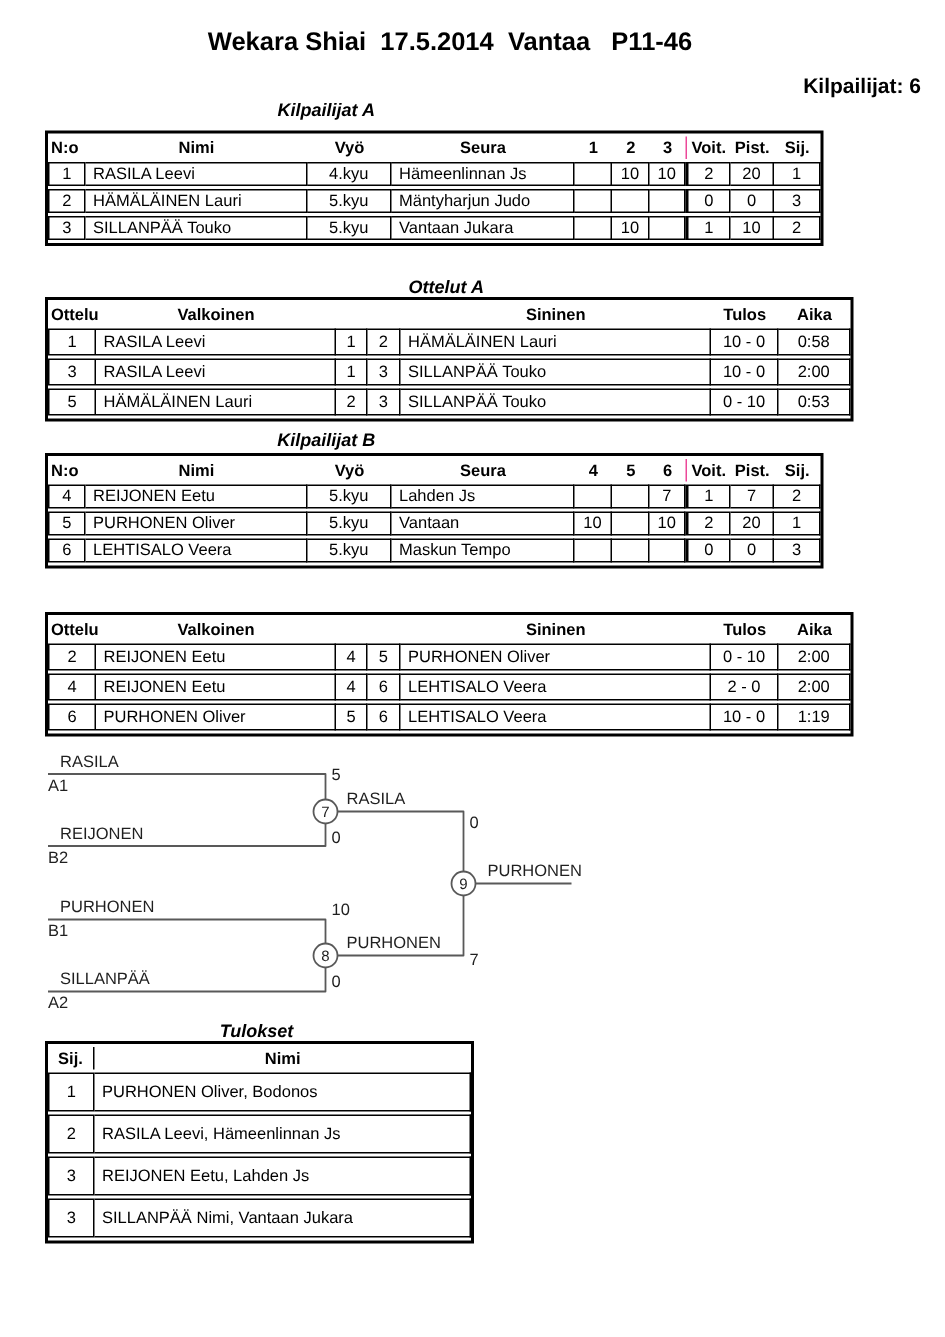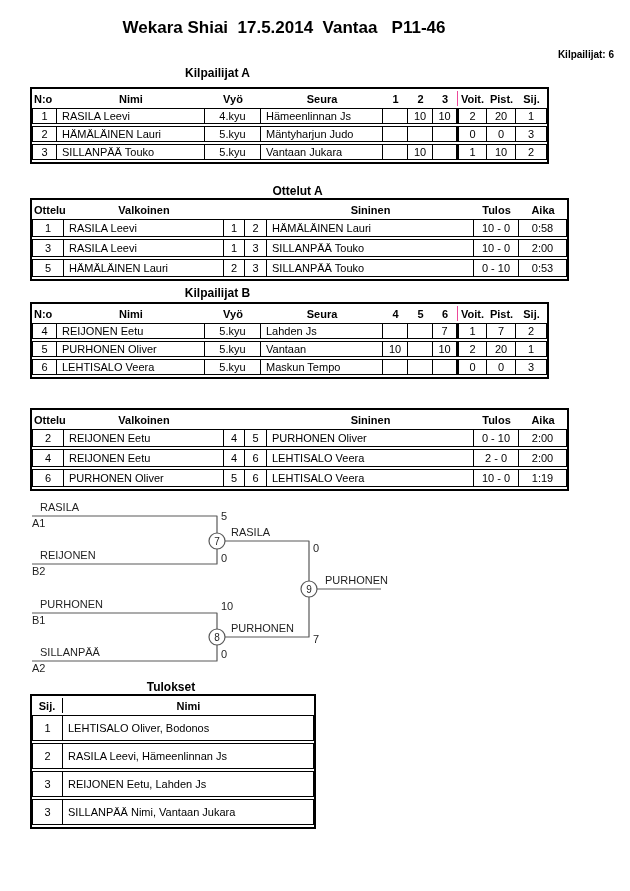--- a/index.html
+++ b/index.html
@@ -3,27 +3,27 @@
 <meta charset="utf-8">
 <style>
   html,body{margin:0;padding:0;}
   body{
     width:630px;height:891px;background:#ffffff;position:relative;
     font-family:"Liberation Sans","DejaVu Sans",sans-serif;color:#000;
     -webkit-font-smoothing:antialiased;
   }
   .abs{position:absolute;}
   #main-title{
-    left:0;top:18px;width:568px;text-align:center;
+    left:16px;top:18px;width:568px;text-align:center;
     font-size:17px;font-weight:bold;white-space:pre;
   }
   #competitor-count{
-    top:49px;right:16px;font-size:10px;font-weight:bold;padding-left:11px;
-  }
-  .sec-title{font-size:12px;font-weight:bold;text-align:center;}
+    top:49px;right:16px;font-size:14px;font-weight:bold;padding-left:11px;
+  }
+  .sec-title{font-size:12px;font-weight:bold;text-align:center;font-style:italic;}
   .tframe{border:2px solid #000;background:#fff;}
   table{
     border-collapse:separate;border-spacing:0 2px;table-layout:fixed;
     font-size:11px;color:#000;
   }
   th{
     font-weight:bold;border:none;padding:0 2px;height:15px;text-align:center;
     white-space:nowrap;overflow:visible;font-size:11px;
   }
   th.hl{text-align:left;padding-left:2px;}
@@ -341,21 +341,21 @@
       </colgroup>
     <thead>
       <tr>
         <th class="sep">Sij.</th>
         <th>Nimi</th>
       </tr>
     </thead>
     <tbody>
       <tr>
         <td>1</td>
-        <td class="l">LEHTISALO Oliver, Bodonos</td>
+        <td class="l">PURHONEN Oliver, Bodonos</td>
       </tr>
       <tr>
         <td>2</td>
         <td class="l">RASILA Leevi, Hämeenlinnan Js</td>
       </tr>
       <tr>
         <td>3</td>
         <td class="l">REIJONEN Eetu, Lahden Js</td>
       </tr>
       <tr>

